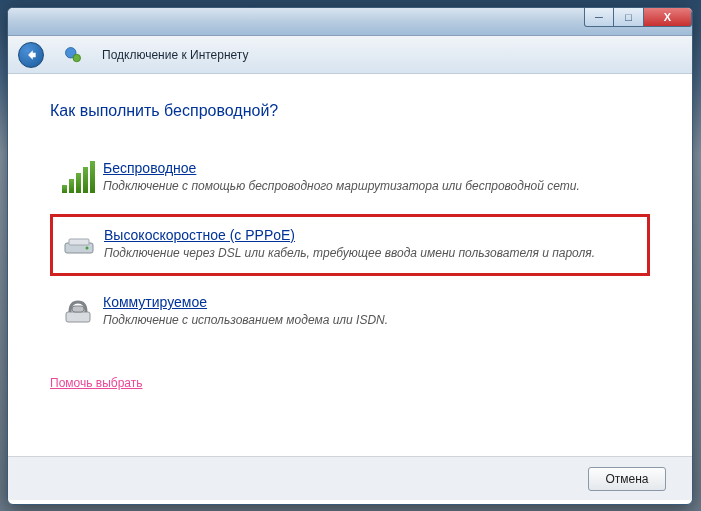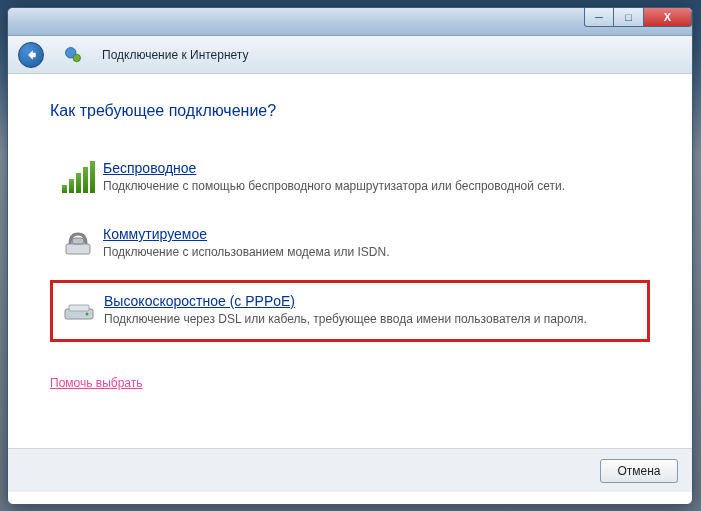--- a/index.html
+++ b/index.html
@@ -102,39 +102,40 @@
 .option-title {
   font-size: 14px;
   color: #003399;
   text-decoration: underline;
   margin-bottom: 2px;
 }
 .option-desc {
   font-size: 12px;
   color: #555;
   line-height: 1.35;
+  font-style: italic;
 }
 .help-link {
   font-size: 12px;
   color: #ec4899;
   text-decoration: underline;
   margin-top: 28px;
   display: inline-block;
   cursor: pointer;
 }
 .footer {
   position: absolute;
-  bottom: 12px; left: 0; right: 0;
+  bottom: 4px; left: 0; right: 0;
   height: 44px;
   background: #eceff3;
   border-top: 1px solid #d0d4d8;
   display: flex;
   align-items: center;
   justify-content: flex-end;
-  padding: 0 14px;
+  padding: 0 26px;
 }
 .btn {
   min-width: 78px;
   height: 24px;
   background: linear-gradient(180deg,#fdfdfd,#e4e8ec);
   border: 1px solid #8a98a8;
   border-radius: 3px;
   font-size: 12px;
   color: #222;
   padding: 0 12px;
@@ -175,66 +176,66 @@
     <div class="header-icon">
       <svg viewBox="0 0 24 24" width="18" height="18">
           <circle cx="9" cy="9" r="7" fill="#4a90d8" stroke="#1a5a9a"></circle>
           <circle cx="17" cy="16" r="5" fill="#6ab040" stroke="#3a8010"></circle>
         </svg>
     </div>
     <div class="header-title">Подключение к Интернету</div>
   </div>
 
   <div class="content">
-    <h1 class="heading">Как требующее подключение?</h1>
+    <h1 class="heading">Как выполнить беспроводной?</h1>
 
     <div class="option">
       <div class="option-icon">
         <div class="wifi-bars">
             <span></span>
             <span></span>
             <span></span>
             <span></span>
             <span></span>
           </div>
       </div>
       <div class="option-body">
         <div class="option-title">Беспроводное</div>
         <div class="option-desc">Подключение с помощью беспроводного маршрутизатора или беспроводной сети.</div>
+      </div>
+    </div>
+
+    <div class="option highlight">
+      <div class="option-icon">
+        <svg viewBox="0 0 36 36" width="36" height="36">
+            <rect x="4" y="16" width="28" height="10" rx="2" fill="#c8d0d8" stroke="#889098"></rect>
+            <rect x="8" y="12" width="20" height="6" rx="1" fill="#e0e4e8" stroke="#a0a8b0"></rect>
+            <circle cx="26" cy="21" r="1.5" fill="#40a040"></circle>
+          </svg>
+      </div>
+      <div class="option-body">
+        <div class="option-title">Высокоскоростное (с PPPoE)</div>
+        <div class="option-desc">Подключение через DSL или кабель, требующее ввода имени пользователя и пароля.</div>
       </div>
     </div>
 
     <div class="option">
       <div class="option-icon">
         <svg viewBox="0 0 36 36" width="36" height="36">
             <rect x="6" y="18" width="24" height="10" rx="2" fill="#d8dce0" stroke="#909498"></rect>
             <path d="M10 18 Q10 8 18 8 Q26 8 26 18" fill="none" stroke="#808488" stroke-width="3"></path>
             <rect x="12" y="12" width="12" height="6" rx="3" fill="#c0c4c8" stroke="#808488"></rect>
           </svg>
       </div>
       <div class="option-body">
         <div class="option-title">Коммутируемое</div>
         <div class="option-desc">Подключение с использованием модема или ISDN.</div>
       </div>
     </div>
 
-    <div class="option highlight">
-      <div class="option-icon">
-        <svg viewBox="0 0 36 36" width="36" height="36">
-            <rect x="4" y="16" width="28" height="10" rx="2" fill="#c8d0d8" stroke="#889098"></rect>
-            <rect x="8" y="12" width="20" height="6" rx="1" fill="#e0e4e8" stroke="#a0a8b0"></rect>
-            <circle cx="26" cy="21" r="1.5" fill="#40a040"></circle>
-          </svg>
-      </div>
-      <div class="option-body">
-        <div class="option-title">Высокоскоростное (с PPPoE)</div>
-        <div class="option-desc">Подключение через DSL или кабель, требующее ввода имени пользователя и пароля.</div>
-      </div>
-    </div>
-
     <a class="help-link">Помочь выбрать</a>
   </div>
 
   <div class="footer">
     <button class="btn">Отмена</button>
   </div>
 
 </div>
 
 </body></html>

